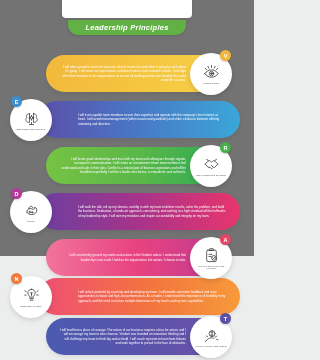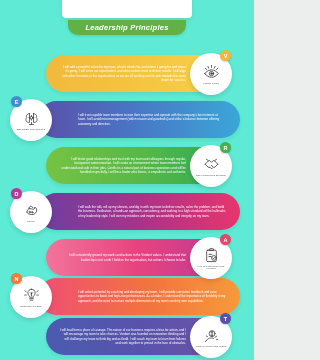--- a/index.html
+++ b/index.html
@@ -4,22 +4,22 @@
 <style>
   * { box-sizing: border-box; margin: 0; padding: 0; }
   html, body {
     width: 254px; height: 360px;
     overflow: hidden;
     font-family: "Liberation Sans", sans-serif;
     background: #eceded;
   }
   #page {
     position: relative;
-    width: 254px; height: 360px;
-    background: #5eead4;
+    width: 254px; height: 256px;
+    background: #737373;
   }
   
   .header-wrap {
     position: absolute;
     top: 0; left: 0; right: 0;
     height: 40px;
   }
   .header-card {
     position: absolute;
     top: -18px; left: 62px;

